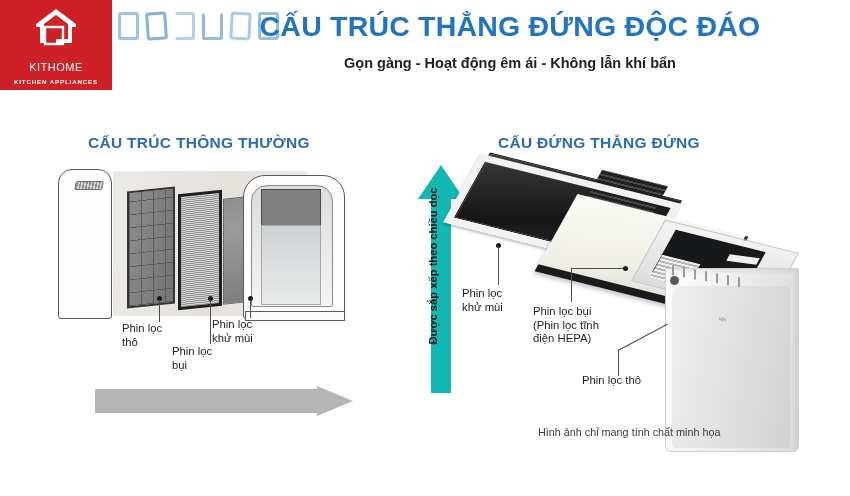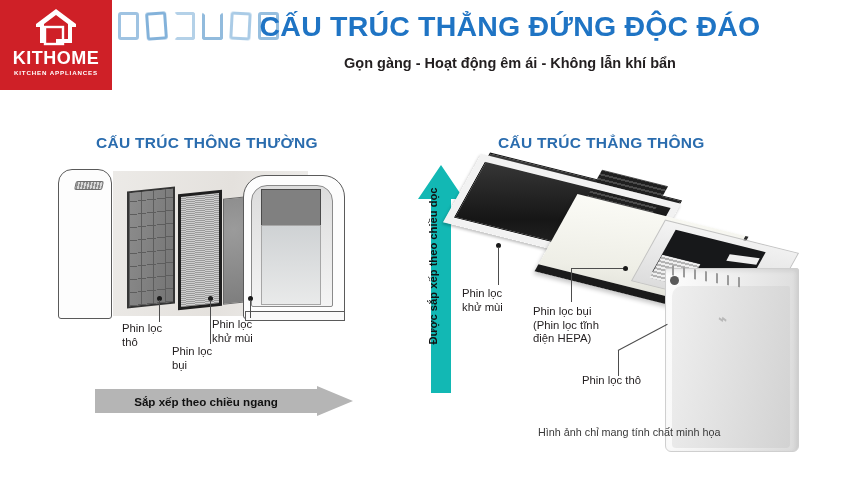--- a/index.html
+++ b/index.html
@@ -30,25 +30,25 @@
     display: flex;
     flex-direction: column;
     align-items: center;
     justify-content: flex-start;
     padding-top: 7px;
     box-sizing: border-box;
   }
   #logo-mark { width: 46px; height: 40px; display:block; }
   #logo-word {
     color: #ffffff;
-    font-size: 18px;
-    font-weight: bold;
+    font-size: 11px;
+    font-weight: normal;
     letter-spacing: 0.5px;
     line-height: 19px;
-    margin-top: 2px;
+    margin-top: 11px;
   }
   #logo-sub {
     color: #ffffff;
     font-size: 6.2px;
     font-weight: bold;
     letter-spacing: 0.85px;
     line-height: 10px;
   }
 
   #watermark {
@@ -99,21 +99,21 @@
 
   
   .panel-heading {
     position: absolute;
     color: #2a6cae;
     font-size: 15.5px;
     font-weight: bold;
     letter-spacing: .3px;
     white-space: nowrap;
   }
-  #heading-left  { left: 96px;  top: 134px; }
+  #heading-left  { left: 88px;  top: 134px; }
   #heading-right { left: 498px; top: 134px; }
 
   
   .lead-line { position: absolute; background: #4d4d4d; }
   .lead-dot {
     position: absolute;
     width: 5px; height: 5px;
     background: #1a1a1a;
     border-radius: 50%;
   }
@@ -377,21 +377,21 @@
     <span class="wm-glyph g4"></span>
     <span class="wm-glyph g5"></span>
     <span class="wm-glyph g6"></span>
   </div>
 
   <div id="subtitle">Gọn gàng - Hoạt động êm ái - Không lẫn khí bẩn</div>
   <div id="title">CẤU TRÚC THẲNG ĐỨNG ĐỘC ĐÁO</div>
 </div>
 
 <div class="panel-heading" id="heading-left">CẤU TRÚC THÔNG THƯỜNG</div>
-<div class="panel-heading" id="heading-right">CẤU TRÚC THẲNG THÔNG</div>
+<div class="panel-heading" id="heading-right">CẤU ĐỨNG THẲNG ĐỨNG</div>
 
 <div id="left-illus">
   <div id="left-shadow"></div>
 
   <div class="cabinet" id="cab-left">
     <div id="cab-left-vent"></div>
   </div>
 
   <div class="filter-panel" id="f-coarse"></div>
   <div class="filter-panel" id="f-dust"></div>
@@ -417,21 +417,20 @@
 thô</div>
 <div class="filter-label" style="left:172px; top:345px; width:78px;">Phin lọc
 bụi</div>
 <div class="filter-label" style="left:212px; top:318px; width:78px;">Phin lọc
 khử mùi</div>
 
 <div id="left-arrow">
   <svg width="258" height="30" viewBox="0 0 258 30">
     <polygon points="0,3 222,3 222,0 258,15 222,30 222,27 0,27" fill="#b5b5b5"></polygon>
   </svg>
-  <div id="left-arrow-text">Sắp xếp theo chiều ngang</div>
 </div>
 
 <div id="right-illus">
 
   <div id="vert-arrow">
     <svg width="46" height="228" viewBox="0 0 46 228">
       <polygon points="23,0 46,34 33,34 33,228 13,228 13,34 0,34" fill="#12b8b4"></polygon>
     </svg>
   </div>
   <div id="vert-arrow-text">Được sắp xếp theo chiều dọc</div>

